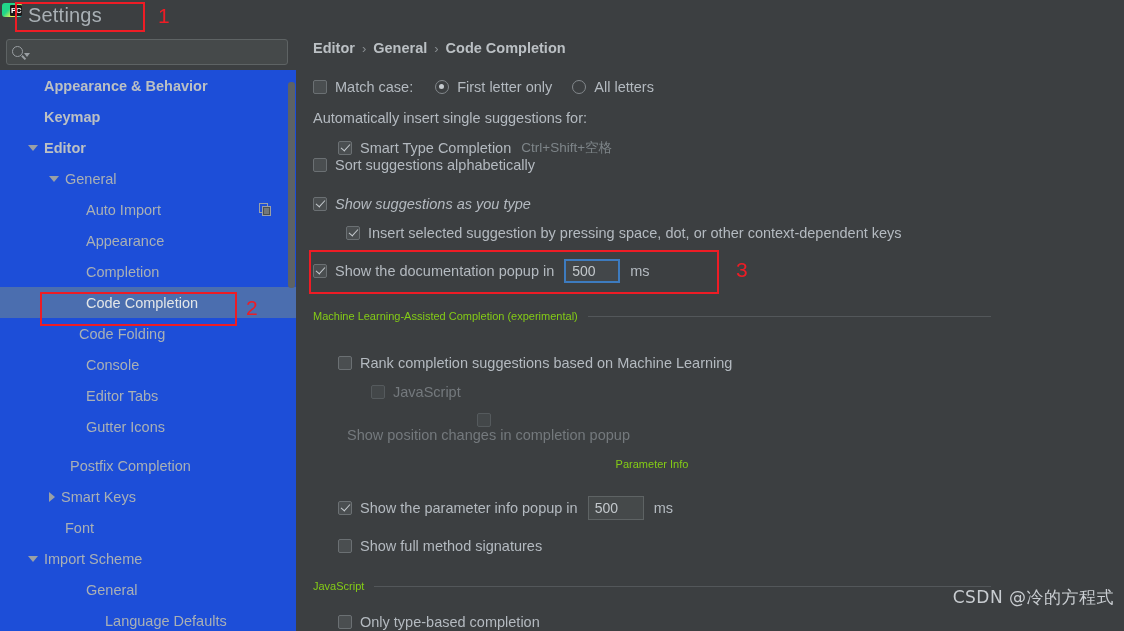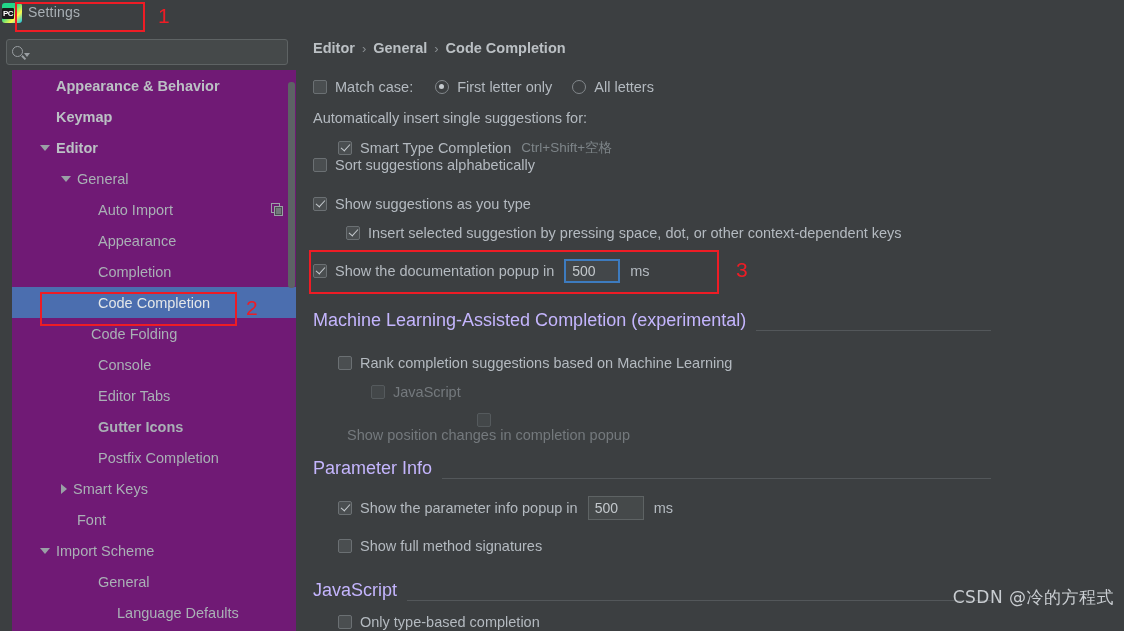--- a/index.html
+++ b/index.html
@@ -18,35 +18,35 @@
 
   
   #titlebar {
     position: absolute; left: 0; top: 0;
     width: 300px; height: 30px;
     background: #3c3f41;
     display: flex; align-items: center;
   }
   #app-icon {
     position: absolute; left: 2px; top: 3px;
-    width: 20px; height: 20px;
+    width: 20px; height: 14px;
     border-radius: 3px;
     background: linear-gradient(135deg,#21d789 0%,#21d789 38%,#fcf84a 70%,#07c3f2 100%);
-    display: flex; align-items: center; justify-content: flex-start;
+    display: flex; align-items: center; justify-content: flex-end;
   }
   #app-icon span {
     font-size: 8px; font-weight: bold; color: #111;
     font-family: "Liberation Sans", sans-serif;
     letter-spacing: -0.5px;
     background: #1a1a1a; color: #fff;
     padding: 1px 1px; border-radius: 1px; line-height: 9px;
   }
   #window-title {
     position: absolute; left: 28px; top: 4px;
-    font-size: 14px; color: #a9b0b5;
+    font-size: 20px; color: #a9b0b5;
     letter-spacing: 0.2px;
   }
 
   
   #search-wrap {
     position: absolute; left: 6px; top: 39px;
     width: 282px; height: 26px;
     background: #45494a;
     border: 1px solid #5e6364;
     border-radius: 3px;
@@ -81,23 +81,23 @@
   }
   #search-input {
     flex: 1; height: 22px;
     background: transparent; border: none; outline: none;
     color: #bbbbbb; font-size: 13px;
     font-family: "Liberation Sans", sans-serif;
   }
 
   
   #sidebar {
-    position: absolute; left: 12px; top: 70px;
+    position: absolute; left: 0; top: 70px;
     width: 296px; height: 561px;
-    background: #701a75;
+    background: #1d4ed8;
     overflow: hidden;
   }
   .tree-row {
     position: relative;
     height: 31px;
     display: flex; align-items: center;
     color: #a9b0b5;
     font-size: 14.5px;
     white-space: nowrap;
   }
@@ -205,22 +205,22 @@
   .txtfield.focused {
     border: 2px solid #3d7bbf;
     background: #43474a;
   }
   .shortcut { color: #7e8589; font-size: 13.5px; margin-left: 10px; }
   .unit { color: #b4bac0; margin-left: 10px; font-size: 14.5px; }
 
   
   .section {
     position: absolute;
-    display: flex; align-items: flex-end;
-    font-size: 18px; color: #c4b5fd;
+    display: flex; align-items: center;
+    font-size: 11px; color: #84cc16;
     white-space: nowrap;
   }
   .section .line {
     height: 1px;
     background: #53575a;
     margin-left: 10px;
   }
 
   
   .annot-box {
@@ -309,25 +309,25 @@
         <span>Code Folding</span>
       </div>
       <div class="tree-row" style="padding-left: 70px;">
         <span class="twisty none"></span>
         <span>Console</span>
       </div>
       <div class="tree-row" style="padding-left: 70px;">
         <span class="twisty none"></span>
         <span>Editor Tabs</span>
       </div>
-      <div class="tree-row" style="padding-left: 70px; font-weight: bold;">
+      <div class="tree-row" style="padding-left: 70px;">
         <span class="twisty none"></span>
         <span>Gutter Icons</span>
       </div>
-      <div class="tree-row" style="padding-left: 70px;">
+      <div class="tree-row" style="padding-left: 54px; margin-top: 8px;">
         <span class="twisty none"></span>
         <span>Postfix Completion</span>
       </div>
       <div class="tree-row" style="padding-left: 49px;">
         <span class="twisty right"></span>
         <span>Smart Keys</span>
       </div>
       <div class="tree-row" style="padding-left: 49px; text-align: center;">
         <span class="twisty none"></span>
         <span>Font</span>
@@ -374,21 +374,21 @@
       <span class="cb checked"></span>
       <span class="plain-label">Smart Type Completion</span>
       <span class="shortcut">Ctrl+Shift+空格</span>
     </div>
 
     <div class="row" style="left:17px; top:157px;">
       <span class="cb"></span>
       <span class="plain-label">Sort suggestions alphabetically</span>
     </div>
 
-    <div class="row" style="left:17px; top:196px;">
+    <div class="row" style="left:17px; top:196px;font-style:italic;">
       <span class="cb checked"></span>
       <span class="plain-label">Show suggestions as you type</span>
     </div>
 
     <div class="row" style="left:42px; top:225px;margin-left:8px;">
       <span class="cb checked"></span>
       <span class="plain-label">Insert selected suggestion by pressing space, dot, or other context-dependent keys</span>
     </div>
 
     <div class="row" style="left:17px; top:259px;">
@@ -411,21 +411,21 @@
     <div class="row dim" style="left:75px; top:384px;">
       <span class="cb dim"></span>
       <span>JavaScript</span>
     </div>
 
     <div class="row dim" style="left:51px; top:413px;flex-direction:column;">
       <span class="cb dim"></span>
       <span>Show position changes in completion popup</span>
     </div>
 
-    <div class="section" style="left:17px; top:458px; width:678px;">
+    <div class="section" style="left:17px; top:458px; width:678px;flex-direction:column;">
       <span>Parameter Info</span>
       <span class="line" style="flex:1;"></span>
     </div>
 
     <div class="row" style="left:42px; top:496px;">
       <span class="cb checked"></span>
       <span class="plain-label">Show the parameter info popup in</span>
       <input class="txtfield" style="margin-left: 10px;" type="text" value="500">
       <span class="unit">ms</span>
     </div>

